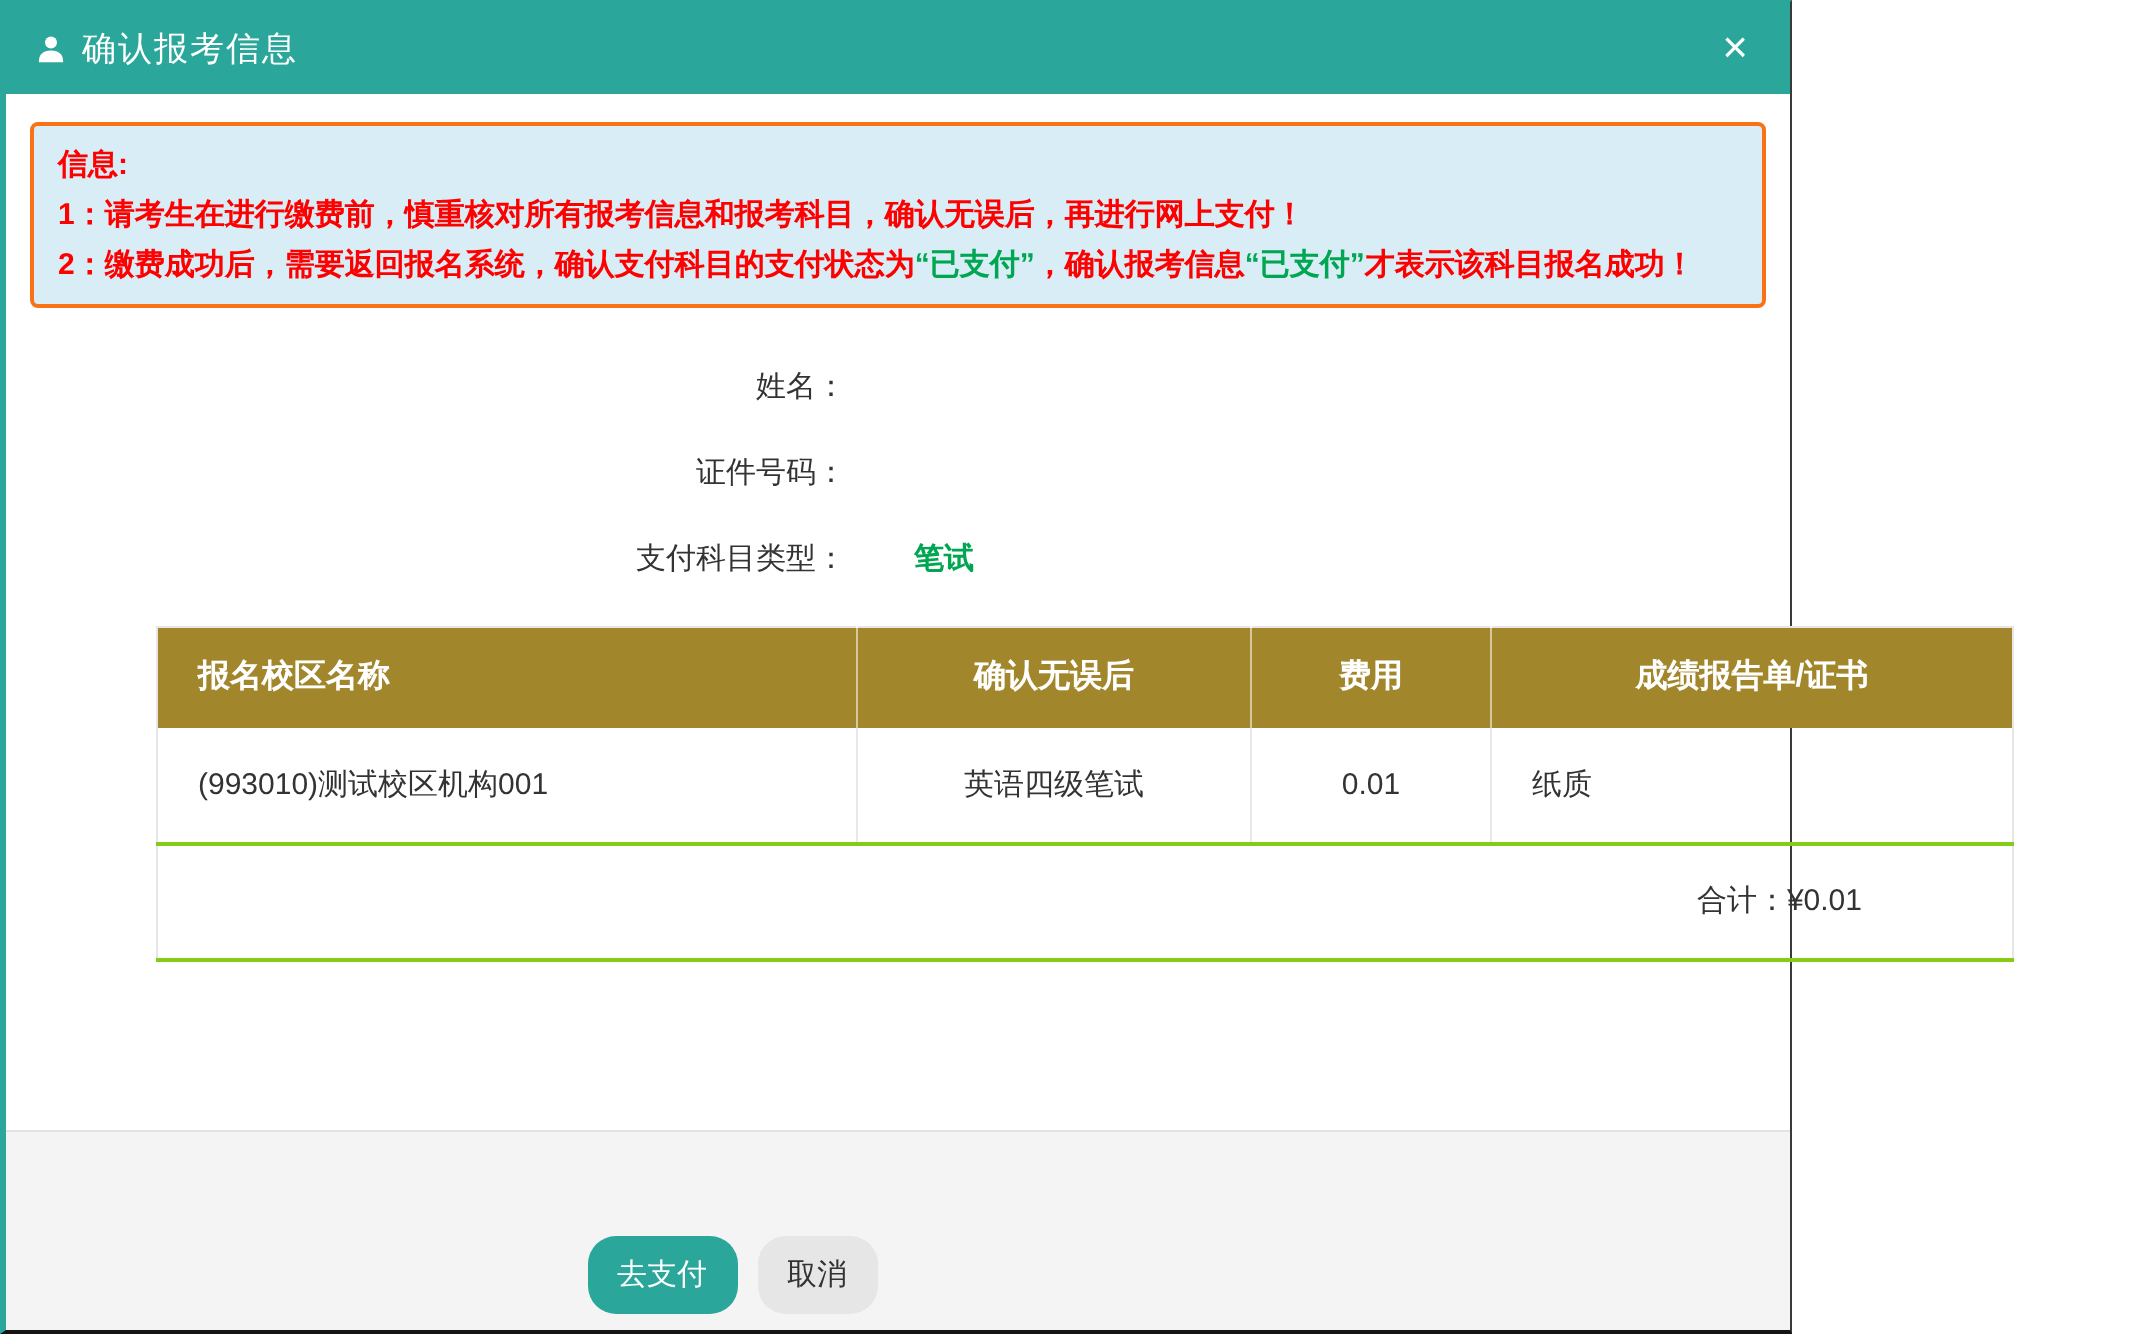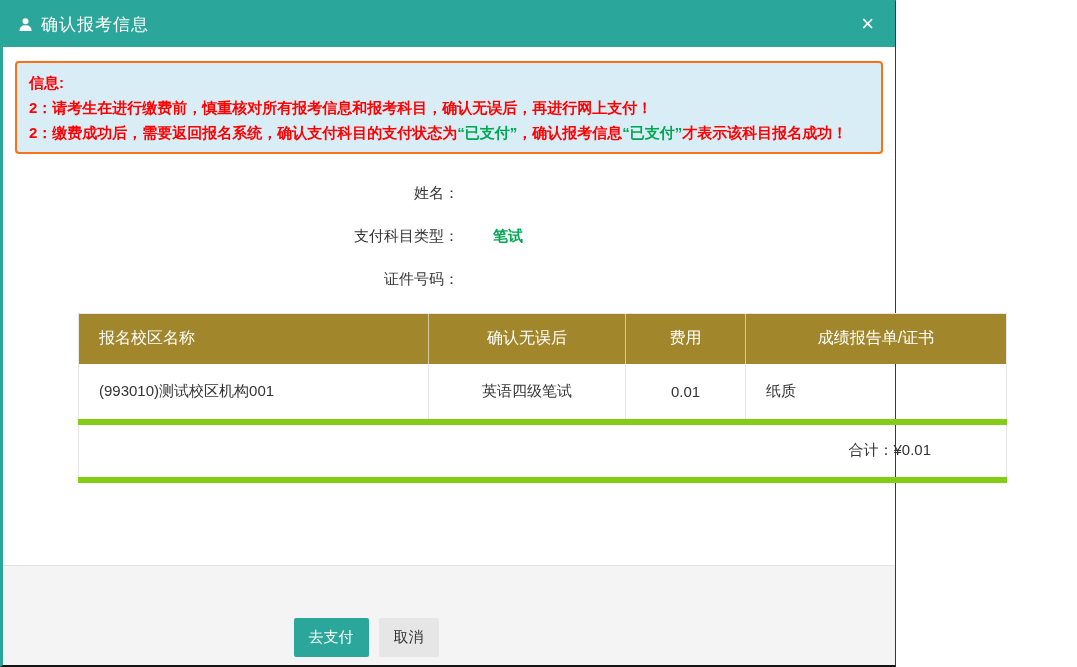--- a/index.html
+++ b/index.html
@@ -17,49 +17,49 @@
                padding:2px 6px; font-weight:400; }
   
   .dlg-body { flex:1 1 auto; background:#fff; position:relative; }
   .info-box { margin:14px 12px 0 12px; background:#d9edf7; border:2px solid #f97316;
               border-radius:4px; padding:7px 12px; color:#ff0000; font-weight:bold;
               font-size:15px; line-height:25px; }
   .seg-red { color:#ff0000; }
   .seg-green { color:#00a651; }
   
   .form { margin-top:30px; }
-  .form-row { display:flex; align-items:center; margin-bottom:24px;margin-left:36px; }
+  .form-row { display:flex; align-items:center; margin-bottom:24px; }
   .form-row.gap-top { margin-top:14px; }
   .form-label { width:420px; text-align:right; font-size:15px; color:#333; }
   .form-value { margin-left:34px; font-size:15px; color:#333; }
   .form-value.green { color:#00a651; font-weight:bold; }
   .redact { height:17px; border-radius:2px; filter:blur(2px); opacity:.8;
             background:linear-gradient(90deg,#b9b9b9,#dadada 30%,#c3c3c3 55%,#e0e0e0 80%,#cfcfcf); }
   .redact.name { width:100px; }
   .redact.idnum { width:148px; }
   
   table.pay { border-collapse:collapse; width:928px; margin:8px 0 0 75px;
               border:1px solid #e6e6e6; table-layout:fixed; }
-  table.pay th { background:#a2862b; color:#fff; font-weight:normal; font-size:16px;
+  table.pay th { background:#a2862b; color:#fff; font-weight:bold; font-size:16px;
                  height:50px; }
   table.pay th + th { border-left:1px solid rgba(255,255,255,.55); }
   table.pay th.c1 { text-align:left; padding-left:20px; }
-  table.pay td { font-size:15px; color:#333; height:58px; border-bottom:6px solid #84cc16; }
+  table.pay td { font-size:15px; color:#333; height:58px; border-bottom:2px solid #84cc16; }
   table.pay tr.data td + td { border-left:1px solid #e8e8e8;border-radius:13px; }
   .col1 { width:350px; } .col2 { width:197px; } .col3 { width:120px; } .col4 { width:261px; }
   td.c1 { padding-left:20px; }
   td.center, th.center { text-align:center; }
   td.c4 { padding-left:20px; }
   tr.total td { text-align:right; padding-right:75px; font-size:15px; height:58px; }
   
   .dlg-footer { flex:0 0 100px; background:#f4f4f4; border-top:1px solid #e3e3e3;
                 display:flex; align-items:center; justify-content:center; }
   .btn-group { display:flex; gap:10px; transform:translateX(-83px); }
   .btn { border:none; font-size:15px; padding:10px 15px; cursor:pointer;
-         font-family:inherit; border-radius:2px;margin-top:44px; }
+         font-family:inherit; border-radius:14px;margin-top:44px; }
   .btn-pay { background:#2aa79a; color:#fff; }
   .btn-cancel { background:#e6e6e6; color:#333; }
 </style>
 </head>
 <body>
 
 <div class="dialog">
 
   <div class="dlg-header">
     <span class="user-ico">
@@ -69,36 +69,36 @@
       </svg>
     </span>
     <span class="dlg-title">确认报考信息</span>
     <span class="dlg-close">×</span>
   </div>
 
   <div class="dlg-body">
 
     <div class="info-box">
       <div>信息:</div>
-      <div>2：请考生在进行缴费前，慎重核对所有报考信息和报考科目，确认无误后，再进行网上支付！</div>
+      <div>1：请考生在进行缴费前，慎重核对所有报考信息和报考科目，确认无误后，再进行网上支付！</div>
       <div><span class="seg-red">2：缴费成功后，需要返回报名系统，确认支付科目的支付状态为</span><span class="seg-green">“已支付”</span><span class="seg-red">，确认报考信息</span><span class="seg-green">“已支付”</span><span class="seg-red">才表示该科目报名成功！</span></div>
     </div>
 
     <div class="form">
       <div class="form-row">
         <span class="form-label">姓名：</span>
         <span class="form-value"><span class="redact name"></span></span>
       </div>
+      <div class="form-row">
+        <span class="form-label">证件号码：</span>
+        <span class="form-value"><span class="redact idnum"></span></span>
+      </div>
       <div class="form-row gap-top">
         <span class="form-label">支付科目类型：</span>
         <span class="form-value green">笔试</span>
-      </div>
-      <div class="form-row">
-        <span class="form-label">证件号码：</span>
-        <span class="form-value"><span class="redact idnum"></span></span>
       </div>
     </div>
 
     <table class="pay">
       <colgroup>
           <col class="col1">
           <col class="col2">
           <col class="col3">
           <col class="col4">
         </colgroup>

